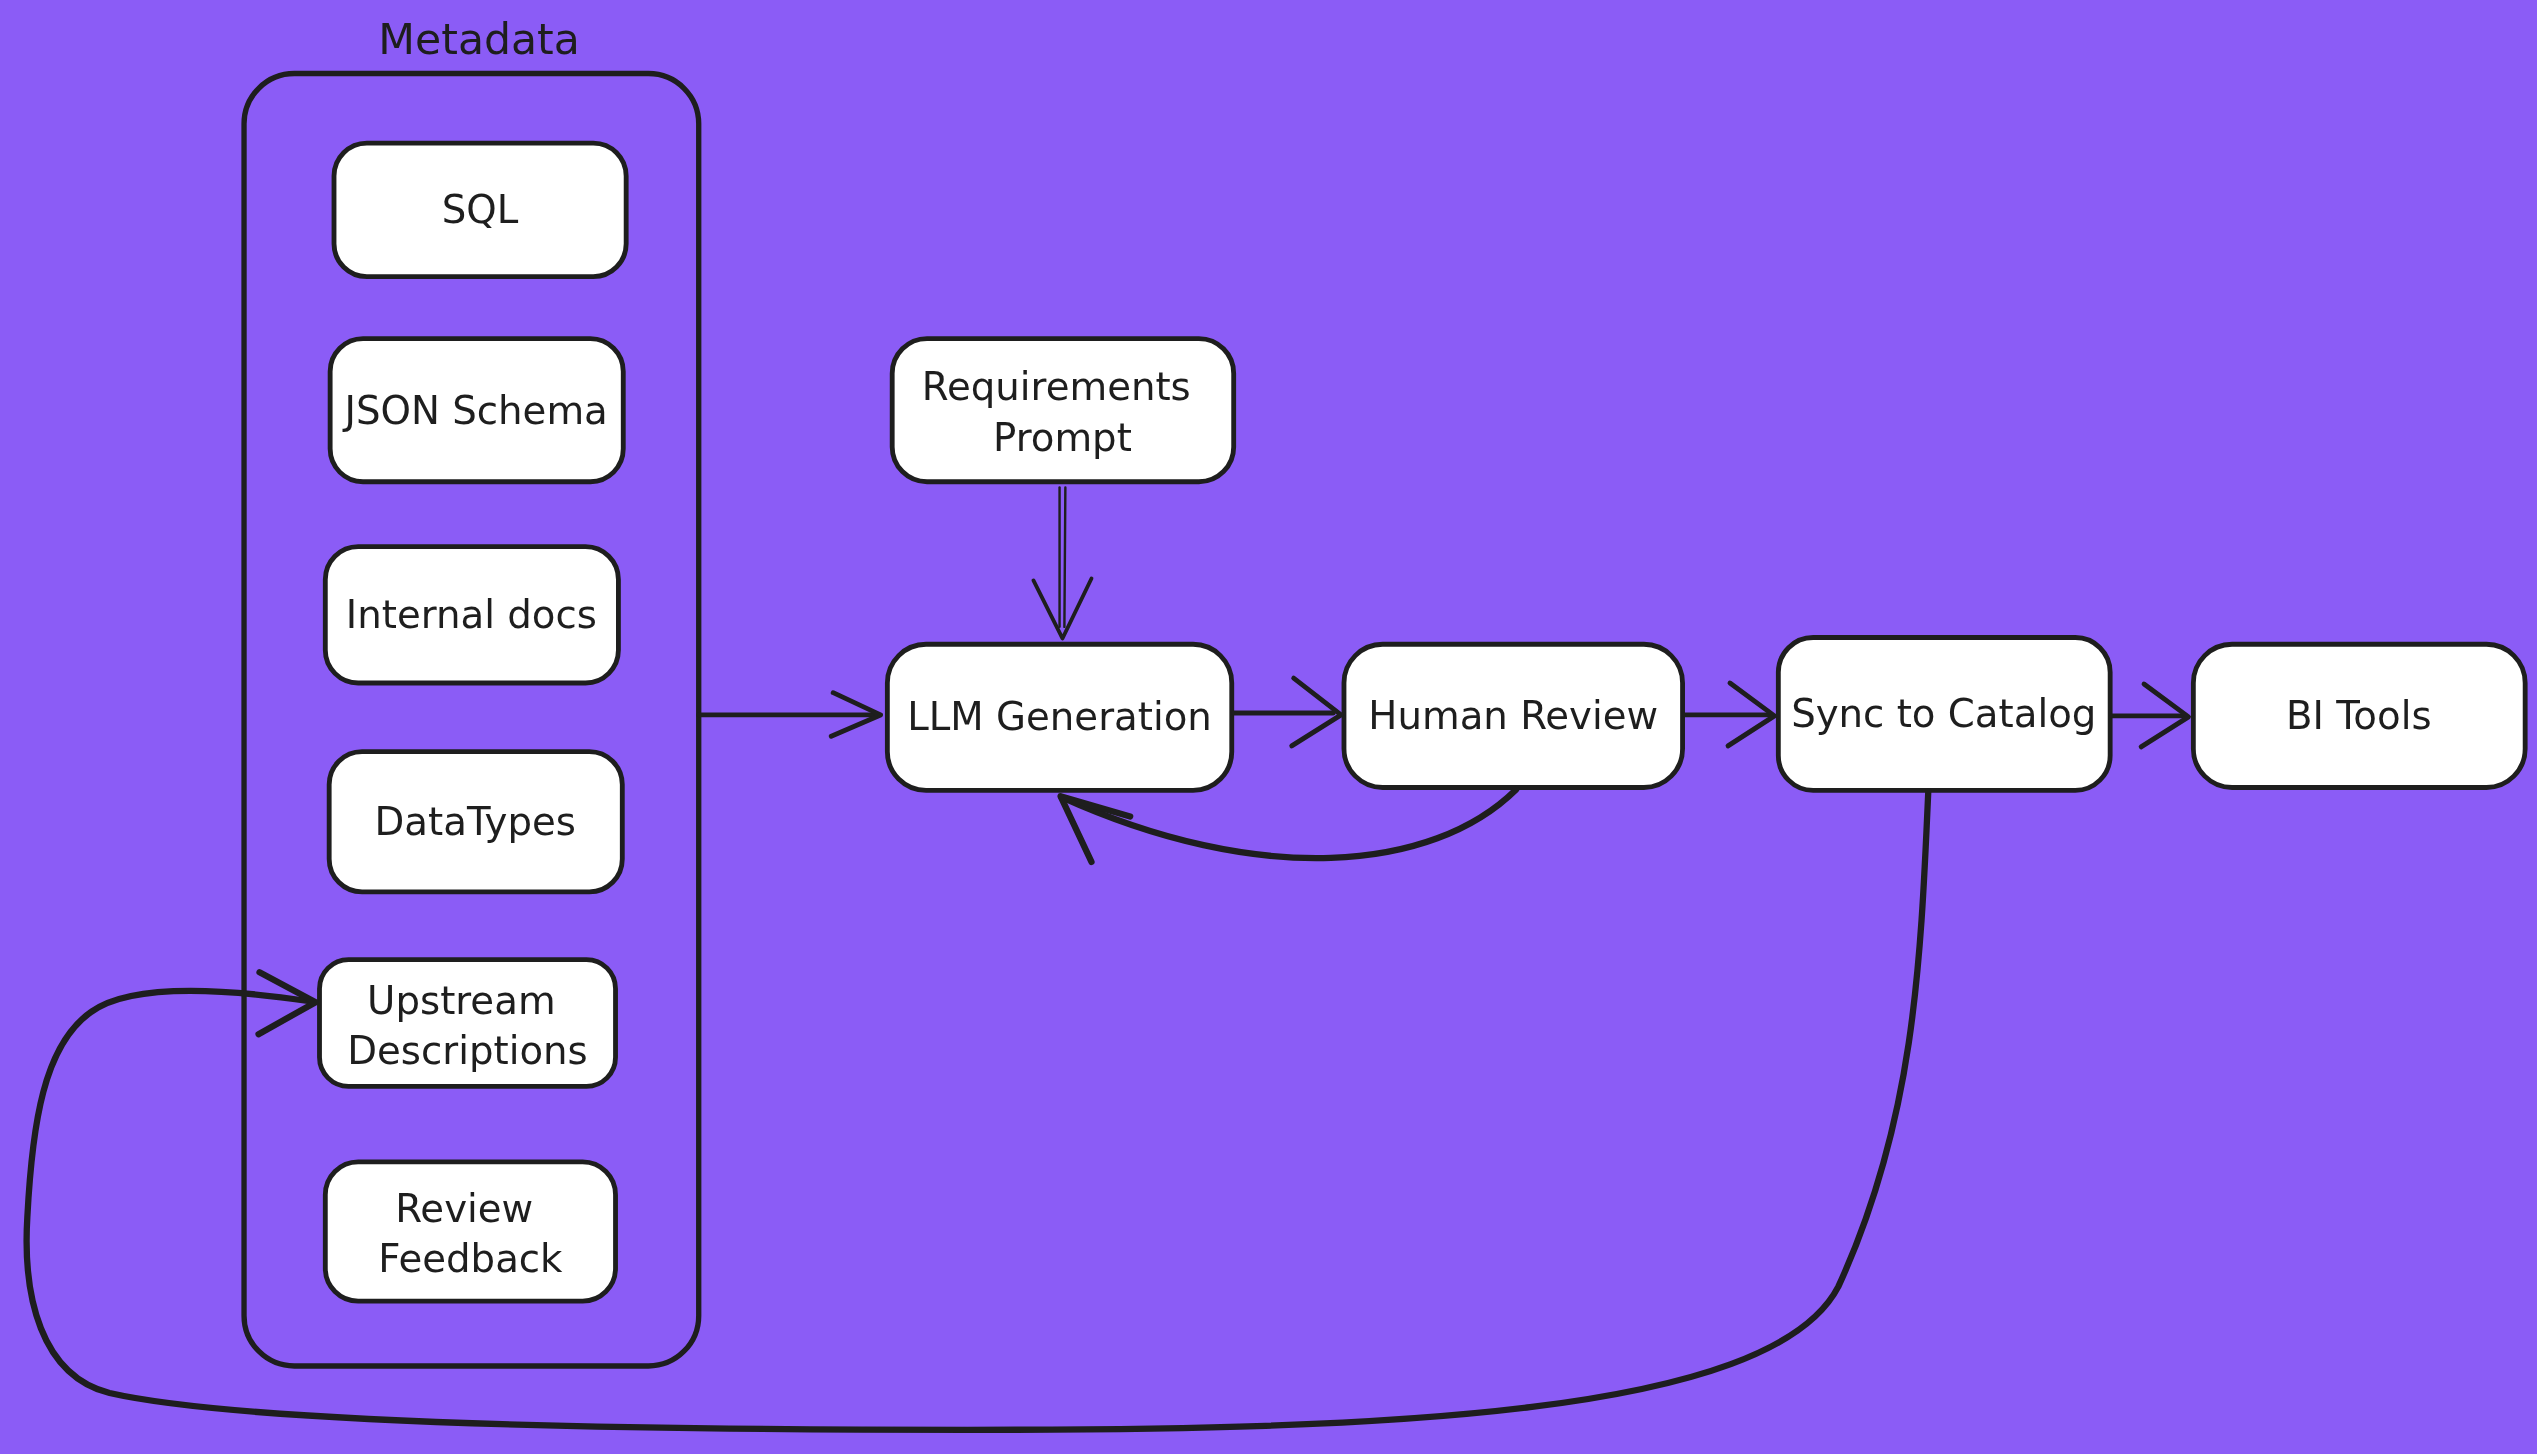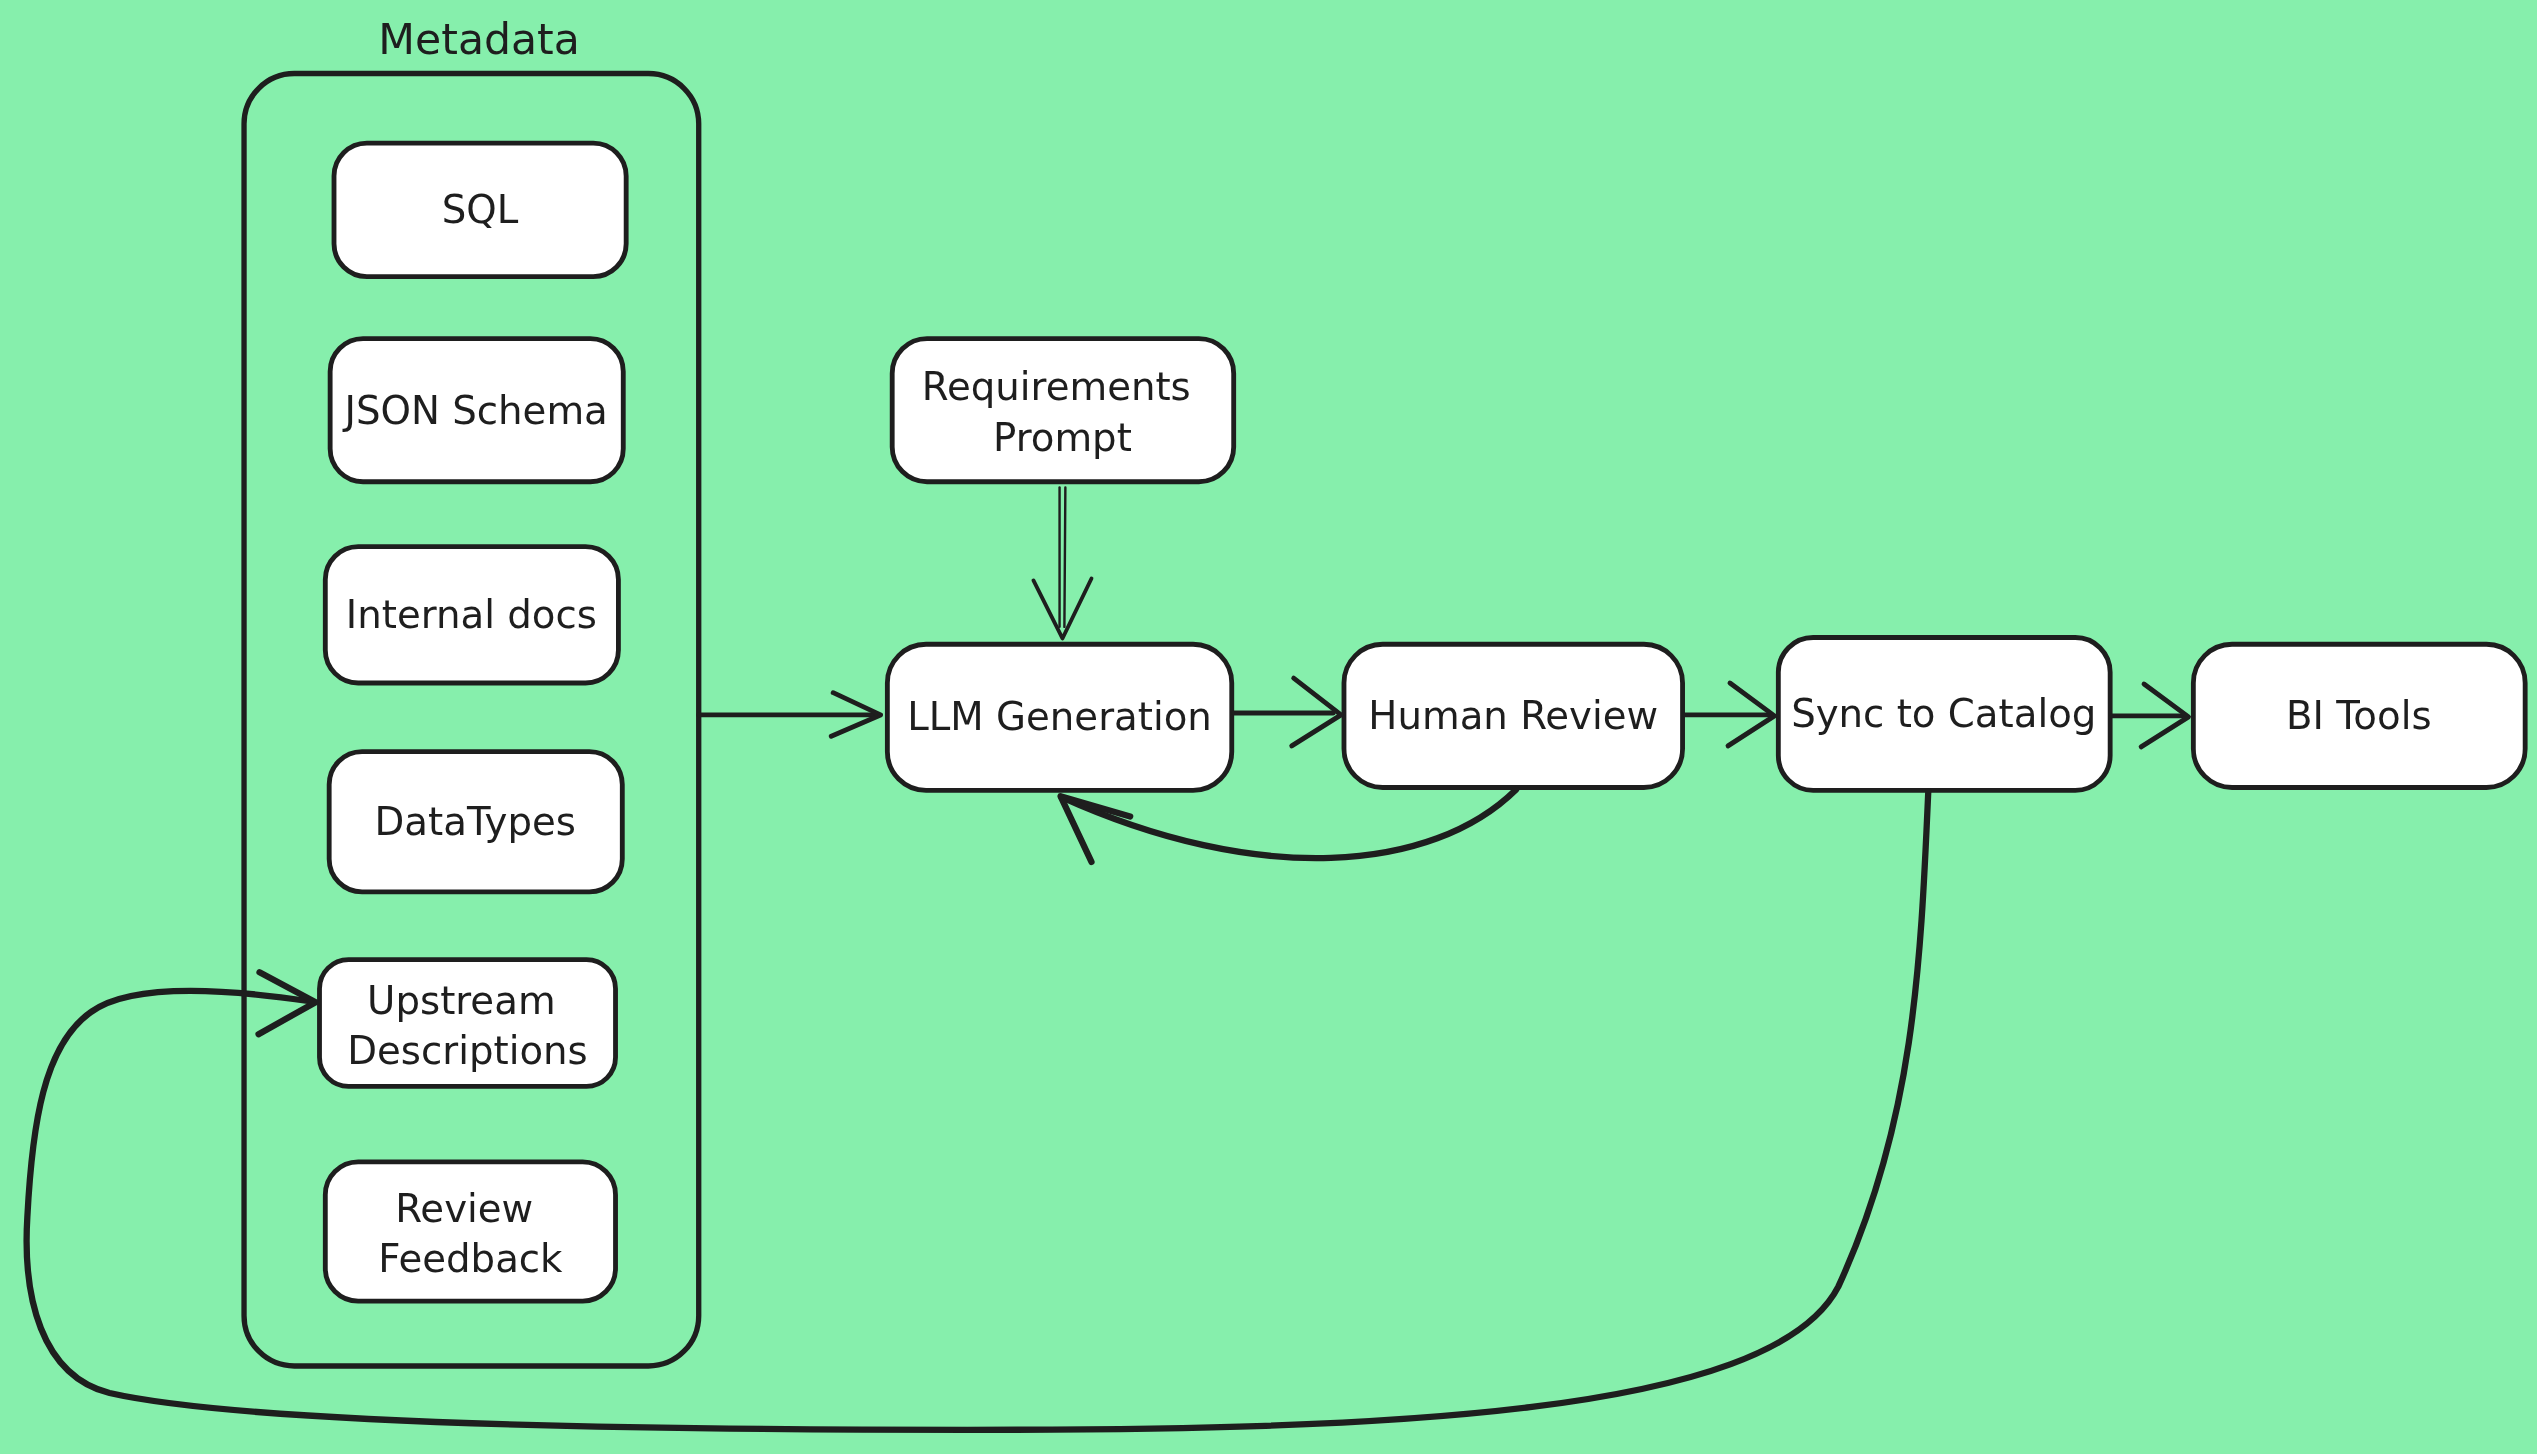--- a/index.html
+++ b/index.html
@@ -1,20 +1,20 @@
 <!DOCTYPE html>
 <html><head>
 <meta charset="utf-8">
 <style>
   html, body { margin: 0; padding: 0; background: #ffffff; }
   .stage {
     position: relative;
     width: 2538px;
     height: 1454px;
-    background: #86efac;
+    background: #8b5cf6;
     overflow: hidden;
   }
   svg { display: block; }
   .box {
     fill: #ffffff;
     stroke: #1e1e1e;
     stroke-width: 5;
   }
   .container-box {
     fill: none;

